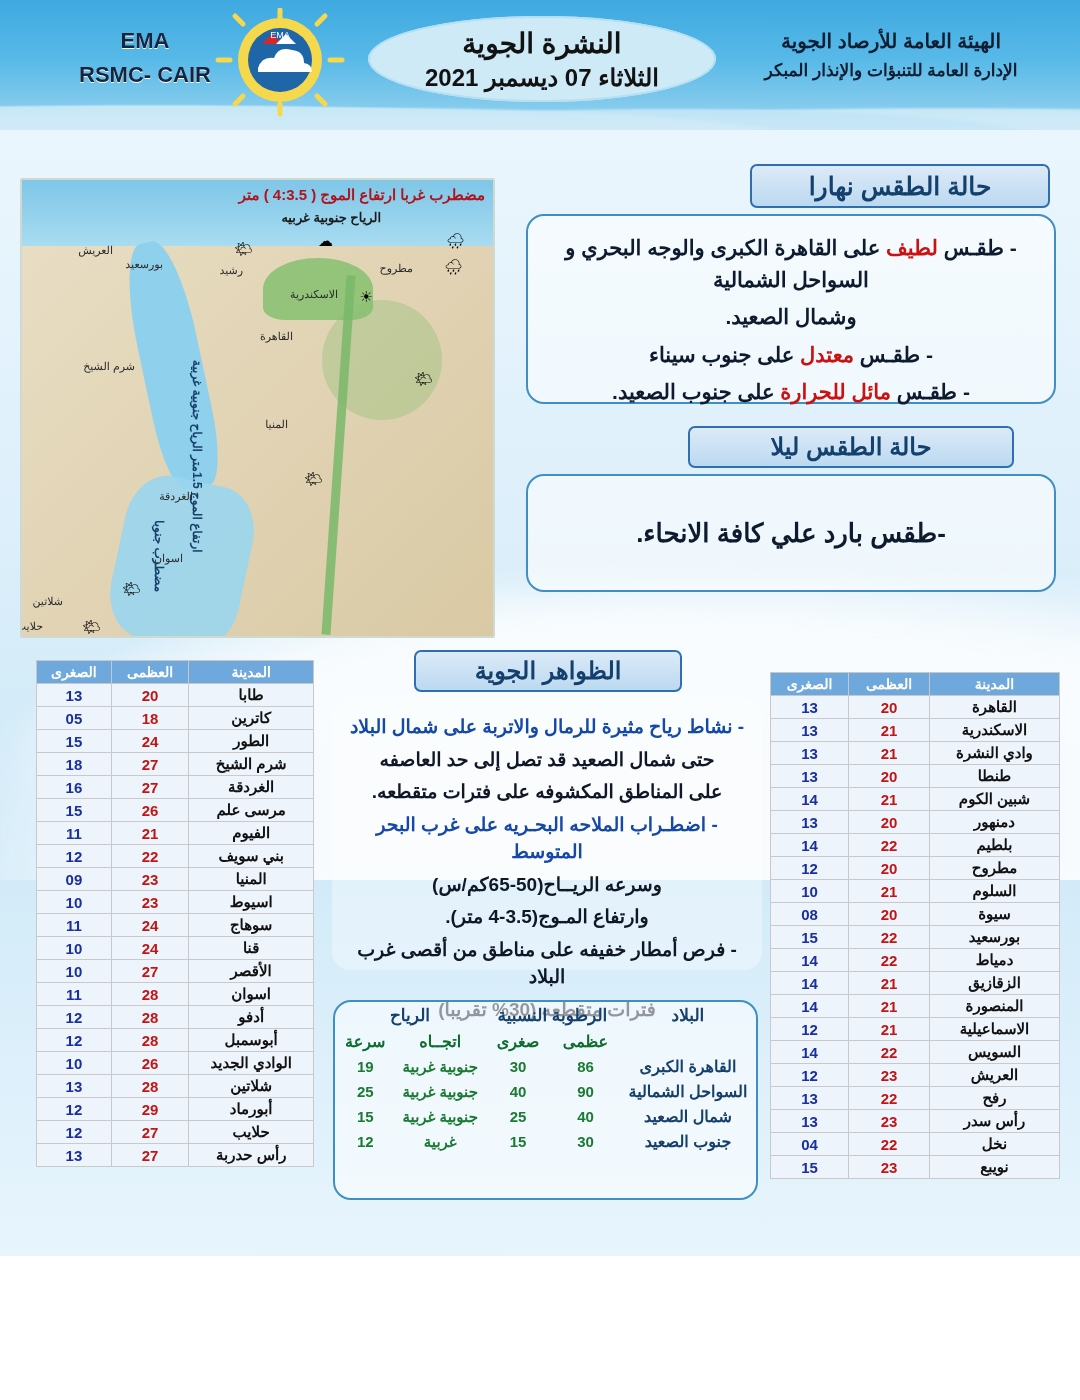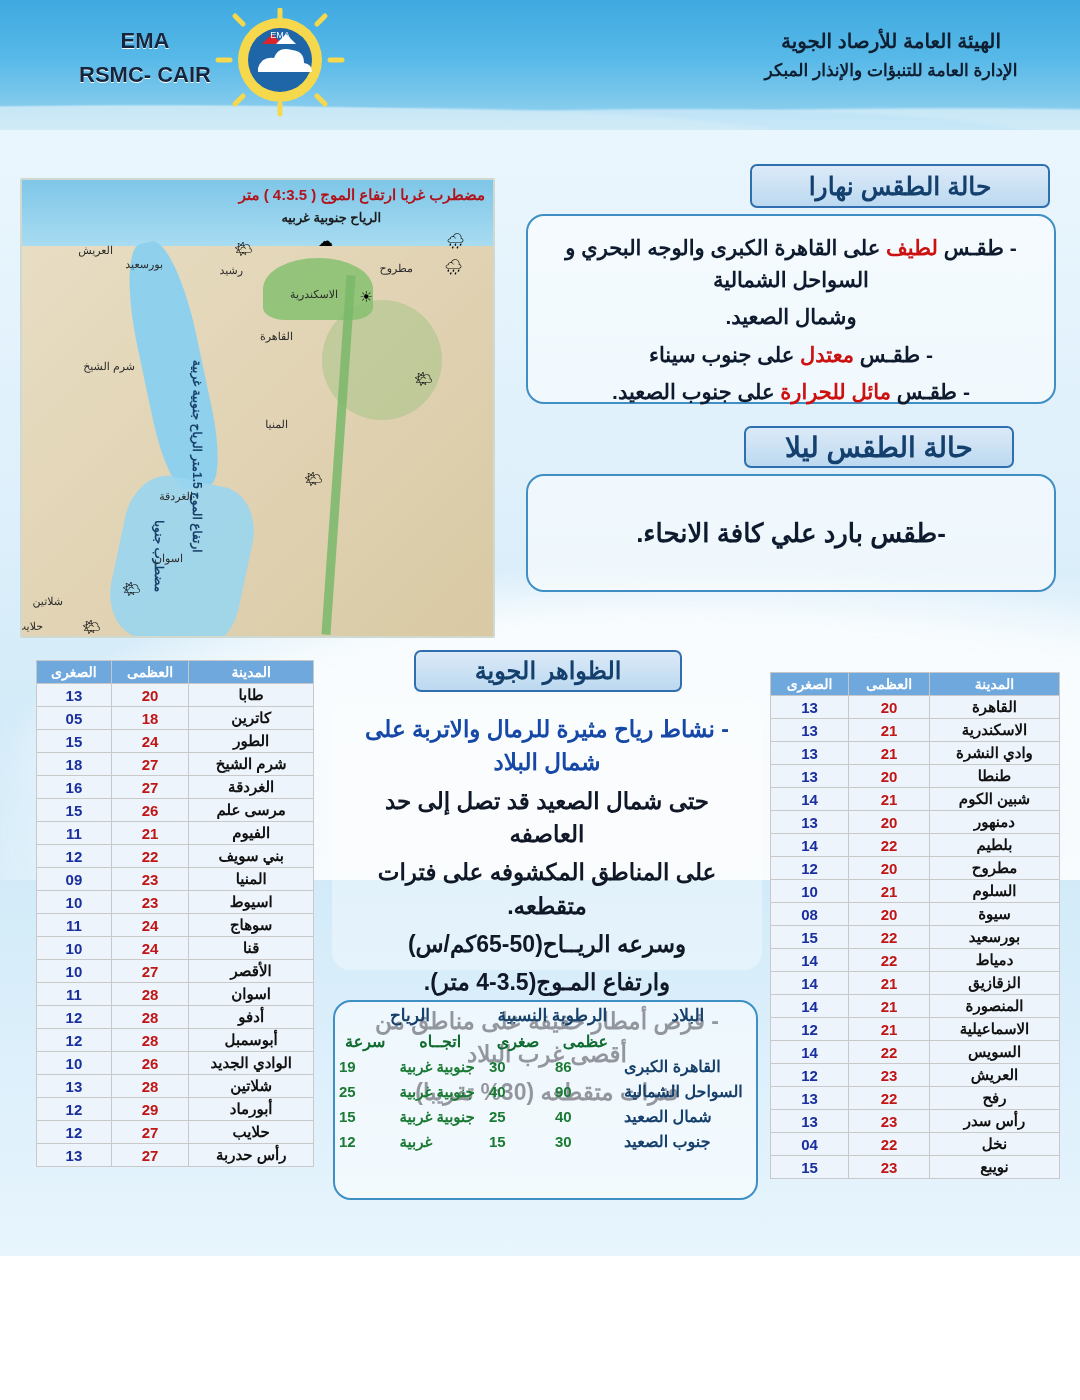--- a/index.html
+++ b/index.html
@@ -134,29 +134,29 @@
   .tbl td{
     border:1px solid #c9c9c9; padding:2px 6px; text-align:center;
     background:#eef4fb; font-weight:bold; font-size:15px;
   }
   .tbl td.city{ color:#111111; text-align:center; }
   .tbl td.max{ color:#c01616; }
   .tbl td.min{ color:#1a2f9e; }
 
   
   .phen-body{ padding:10px 14px; color:#101828; }
-  .phen-body p{ margin:5px 0; font-size:23px; font-weight:bold; text-align:center; line-height:1.45; }
+  .phen-body p{ margin:5px 0; font-size:19px; font-weight:bold; text-align:center; line-height:1.45; }
 
   
   .hum-panel{ position:absolute; }
   .hum-tbl{ width:100%; border-collapse:collapse; }
   .hum-tbl th{ font-size:16px; color:#0f6b2f; font-weight:bold; padding:3px 8px; text-align:center; }
   .hum-tbl th.zone{ color:#17406b; font-size:17px; }
   .hum-tbl th.grp{ color:#17406b; font-size:17px; }
-  .hum-tbl td{ font-size:15px; font-weight:bold; padding:3px 4px; text-align:left; color:#1b7a34; }
+  .hum-tbl td{ font-size:15px; font-weight:bold; padding:3px 4px; text-align:center; color:#1b7a34; }
   .hum-tbl td.zone{ color:#16406b; font-size:16px; }
 
   
   .footer{
     position:absolute; left:0; top:1256px; width:1080px; height:144px; background:#ffffff;
   }
 </style>
 </head>
 <body>
 
@@ -184,20 +184,24 @@
         </g>
         <circle cx="70" cy="52" r="32" fill="#1e66a8"></circle>
         <path d="M48 60 q4-12 16-10 q4-12 18-8 q12 1 12 13 q8 1 8 9 H48 Z" fill="#ffffff"></path>
         <path d="M52 36 l10 -10 l10 10 z" fill="#d8262c"></path>
         <path d="M66 36 l10 -10 l10 10 z" fill="#ffffff"></path>
         <text x="70" y="30" font-size="9" fill="#ffffff" text-anchor="middle" font-family="Liberation Sans, sans-serif">EMA</text>
       </g>
     </svg>
   </div>
 
+  <div class="title-pill">
+    <div class="l1">النشرة الجوية</div>
+    <div class="l2">الثلاثاء  07 ديسمبر 2021</div>
+  </div>
 
   <div class="org-block">
     <div class="o1">الهيئة العامة للأرصاد الجوية</div>
     <div class="o2">الإدارة العامة للتنبؤات والإنذار المبكر</div>
   </div>
 </div>
 
 <div class="sky"></div>
 
 <div class="map">
@@ -248,35 +252,36 @@
     <p>وشمال الصعيد.</p>
     <p>
       <span>- طقـس </span><span class="hl-red">معتدل</span><span> على جنوب سيناء</span>
     </p>
     <p>
       <span>- طقـس </span><span class="hl-red">مائل للحرارة</span><span> على  جنوب الصعيد.</span>
     </p>
   </div>
 </div>
 
-<div class="sec-head" style="right:66px; top:426px; width:270px; height:42px; font-size:28px;text-align:center;">حالة الطقس ليلا</div>
+<div class="sec-head" style="right:66px; top:426px; width:326px; height:42px; font-size:24px;text-align:center;">حالة الطقس ليلا</div>
 
 <div class="panel" style="right:24px; top:474px; width:530px; height:118px;">
   <div class="bullets" style="display:flex;align-items:center;justify-content:center;height:100%;">
     <p style="font-size:26px;">-طقس بارد علي كافة الانحاء.</p>
   </div>
 </div>
 
 <div class="sec-head" style="right:398px; top:650px; width:268px; height:42px; font-size:24px;">الظواهر الجوية</div>
 
 <div class="panel" style="right:318px; top:698px; width:430px; height:272px; background:rgba(255,255,255,.35); border:none;">
   <div class="phen-body">
     <p class="hl-blue">- نشاط رياح مثيرة للرمال والاتربة  على شمال البلاد</p>
     <p>حتى شمال الصعيد قد تصل إلى حد العاصفه</p>
     <p>على المناطق المكشوفه على فترات متقطعه.</p>
+    <p class="hl-blue">- اضطـراب الملاحه البحـريه على غرب البحر المتوسط</p>
     <p>وسرعه الريــاح(50-65كم/س)</p>
     <p>وارتفاع المـوج(3.5-4 متر).</p>
     <p>- فرص أمطار خفيفه على مناطق من أقصى غرب البلاد</p>
     <p>فترات متقطعه (30% تقريبا)</p>
   </div>
 </div>
 
 <div class="panel hum-panel" style="right:322px; top:1000px; width:425px; height:200px;">
   <table class="hum-tbl">
     <thead>

